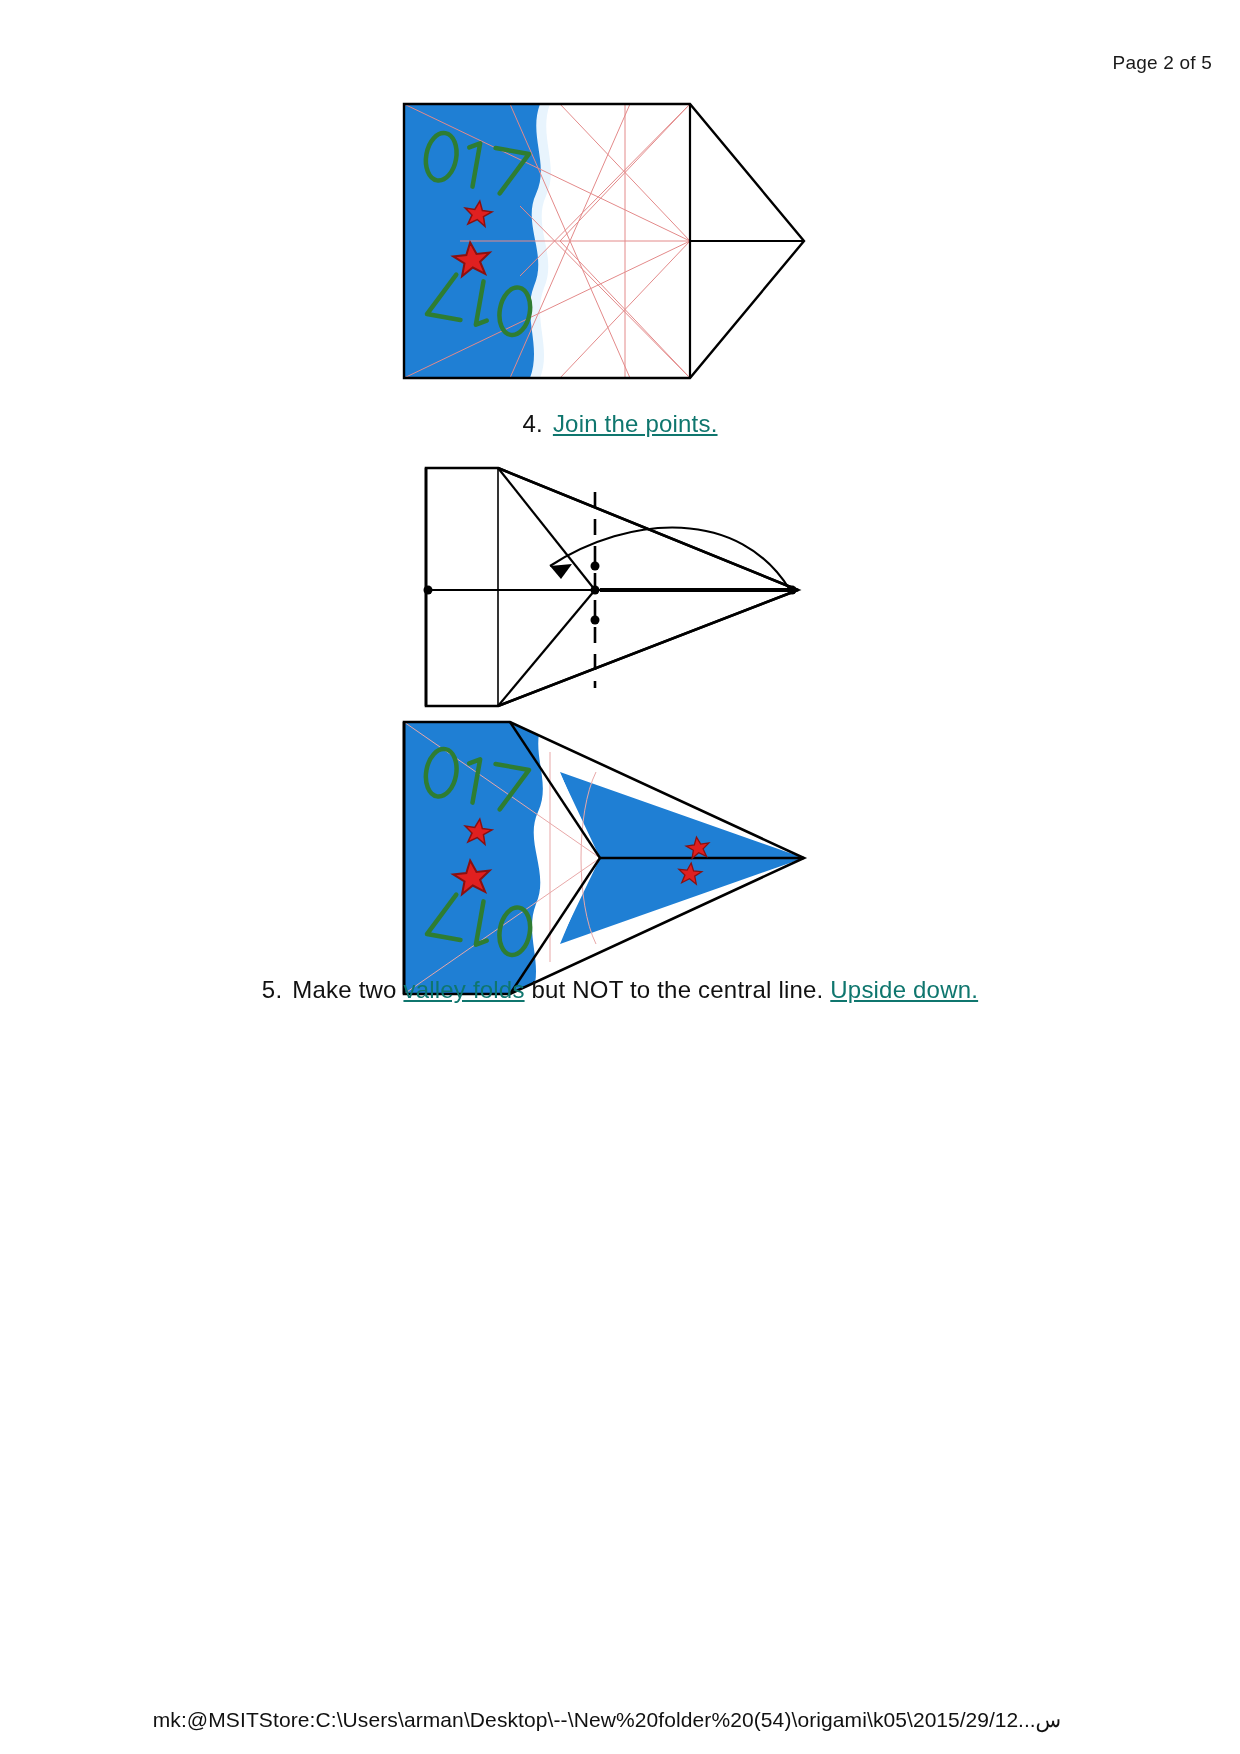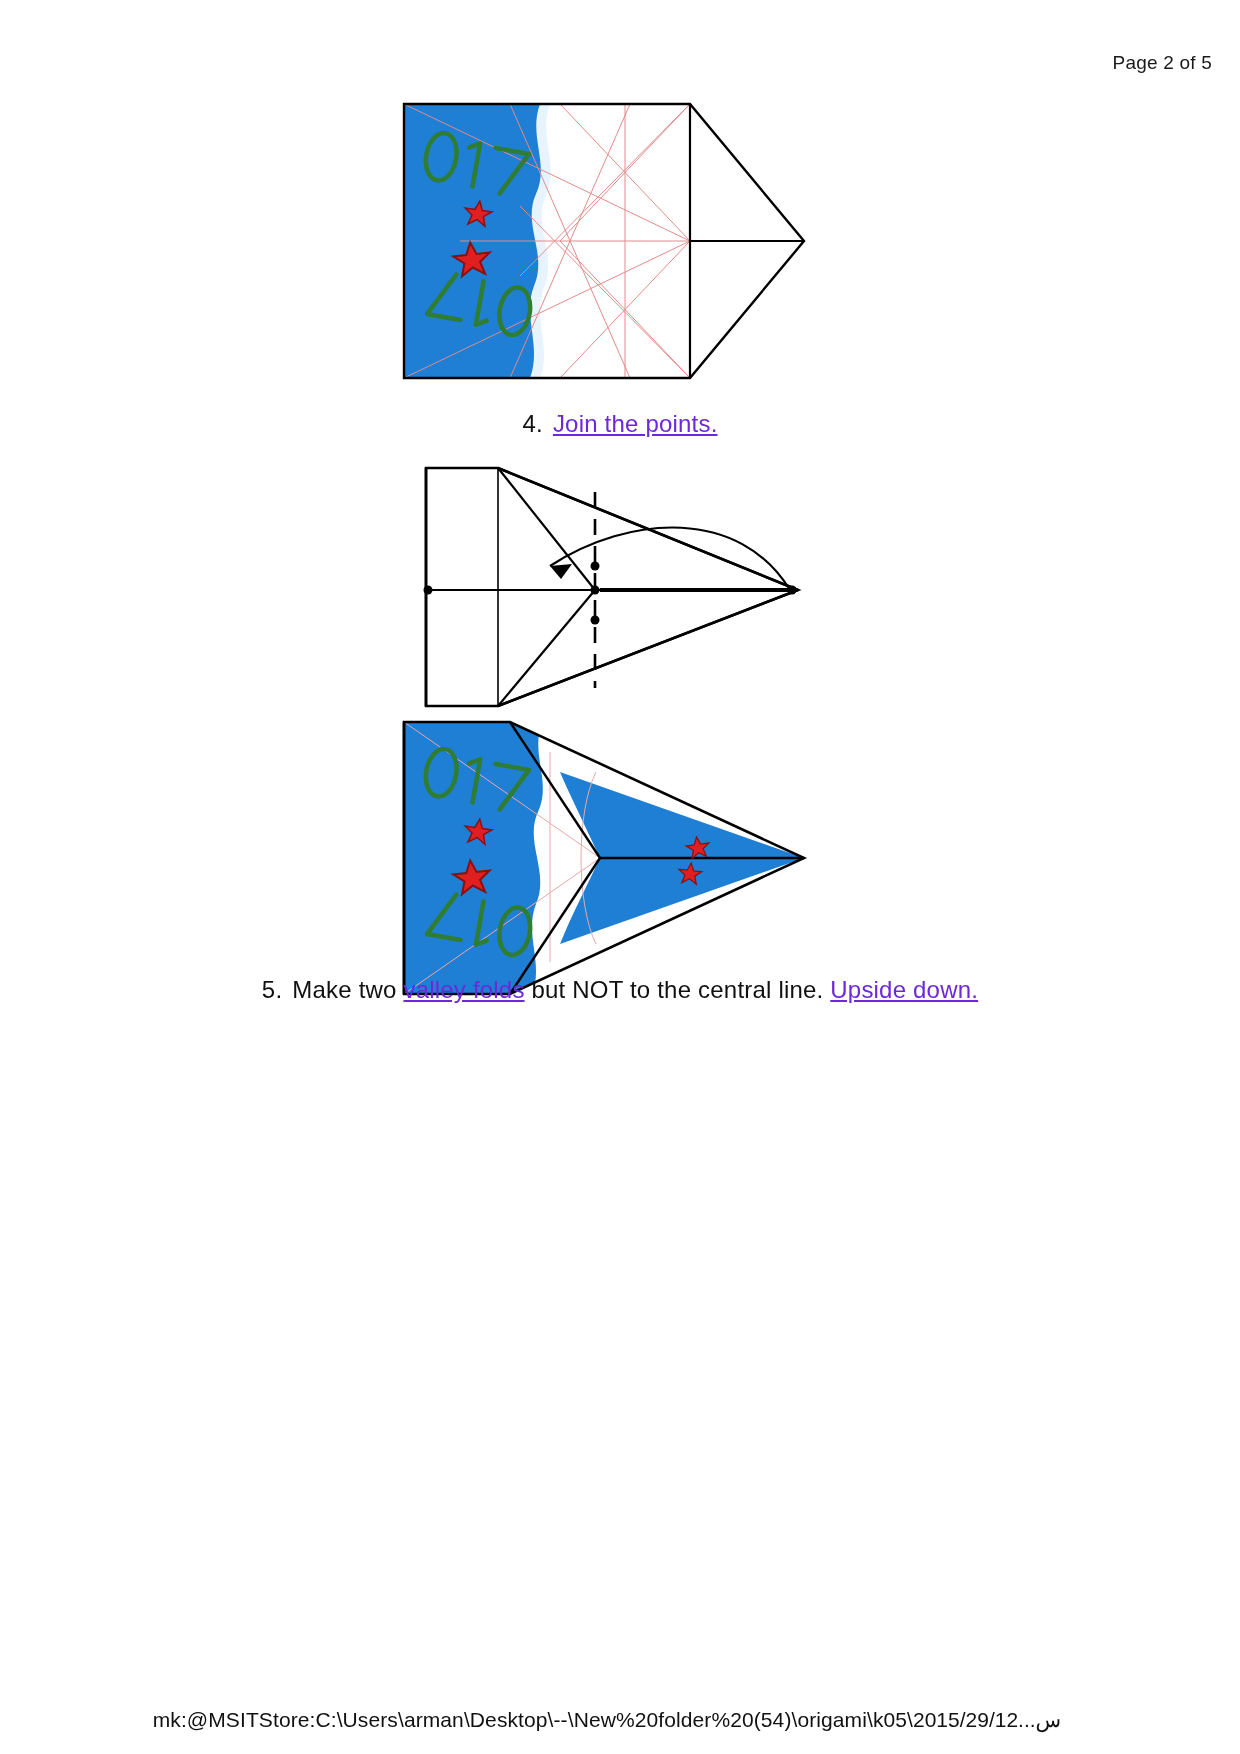--- a/index.html
+++ b/index.html
@@ -49,21 +49,21 @@
     letter-spacing: 0.2px;
   }
   #cap-4 { top: 410px; }
   #cap-5 { top: 976px; }
 
   .caption .num {
     display: inline-block;
     margin-right: 10px;
   }
   .link {
-    color: #6d28d9;
+    color: #0f766e;
     text-decoration: underline;
   }
   .footer {
     position: absolute;
     left: 0;
     bottom: 22px;
     width: 1240px;
     text-align: center;
     font-size: 21px;
     color: #111111;

